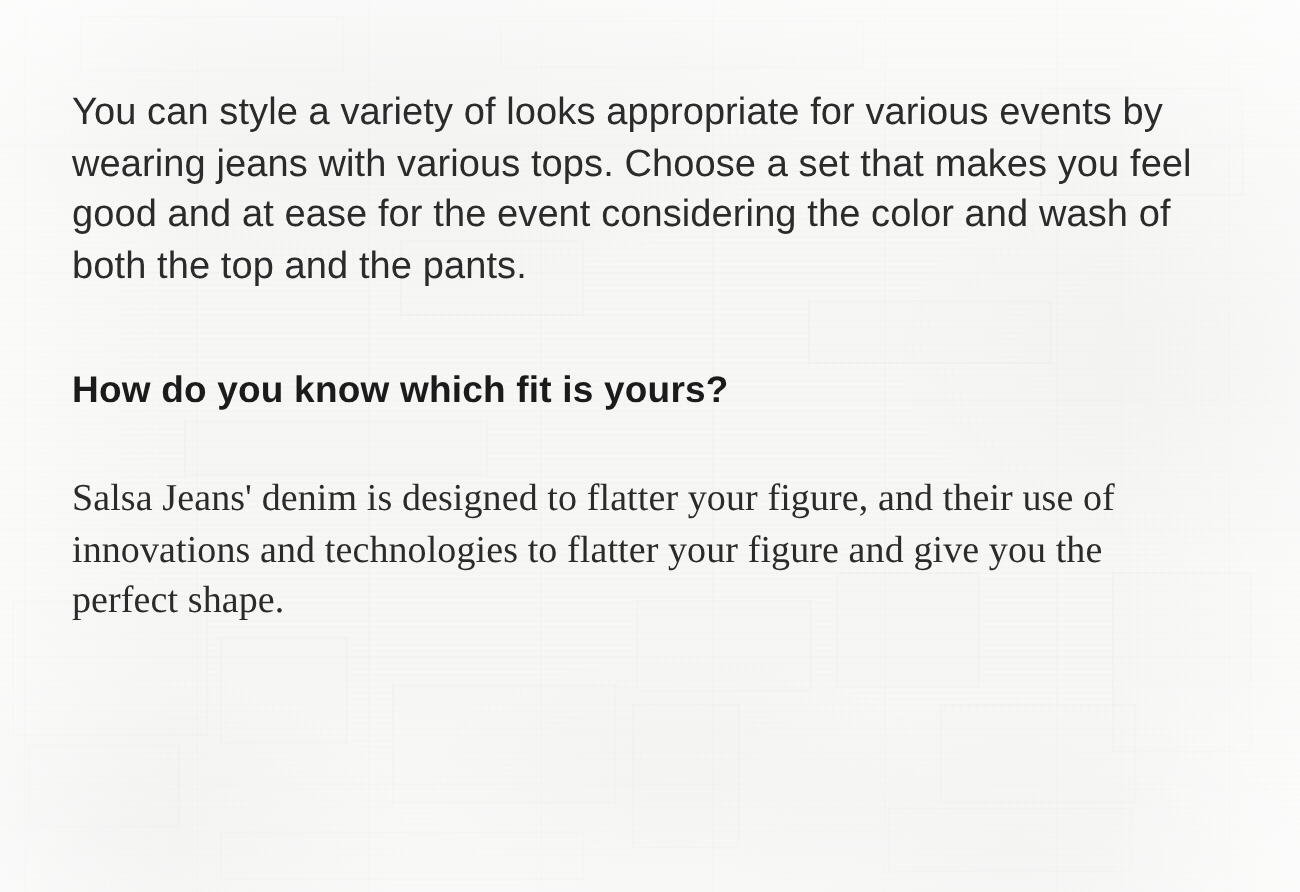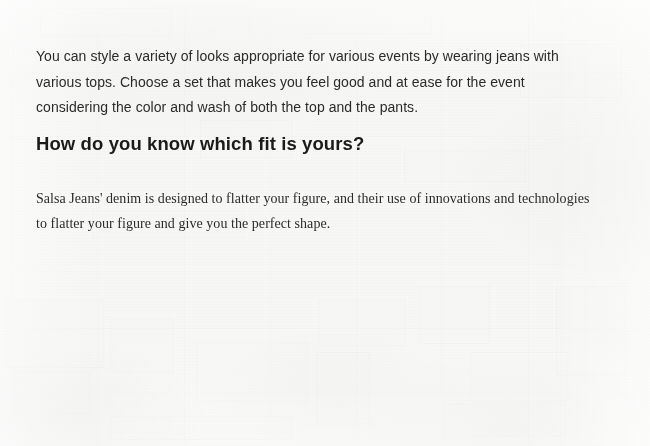--- a/index.html
+++ b/index.html
@@ -67,27 +67,27 @@
   }
 
   
   .content {
     position: relative;
     z-index: 5;
     padding: 44px 50px 0 36px;
   }
   .para {
     color: #2b2b2b;
-    font-size: 14px;
+    font-size: 19px;
     line-height: 25.5px;
     letter-spacing: 0.05px;
     margin: 0;
     text-align: left;
   }
-  .para + .heading { margin-top: 10px; }
+  .para + .heading { margin-top: 36px; }
   .heading {
     color: #1b1b1b;
     font-size: 18.5px;
     font-weight: bold;
     line-height: 26px;
     letter-spacing: 0.1px;
     margin: 0;
   }
   .heading + .para { margin-top: 29px; font-family: Liberation Serif, serif; }
 </style>

